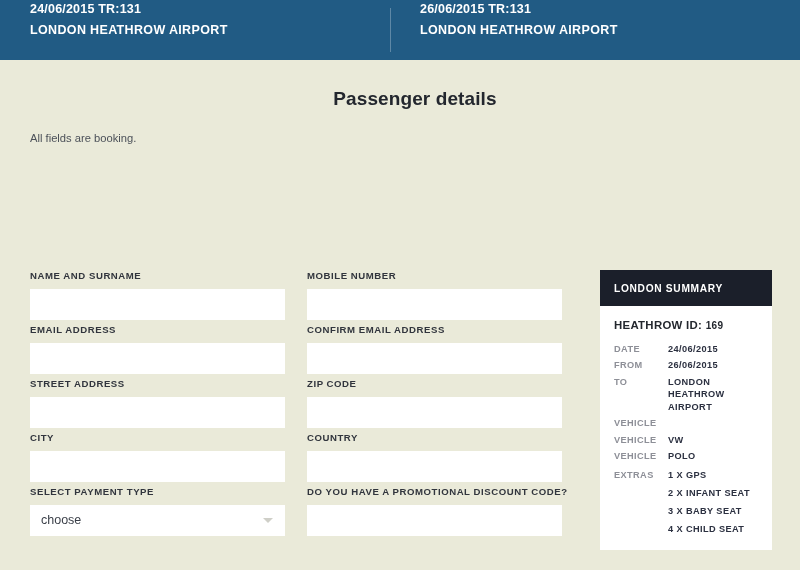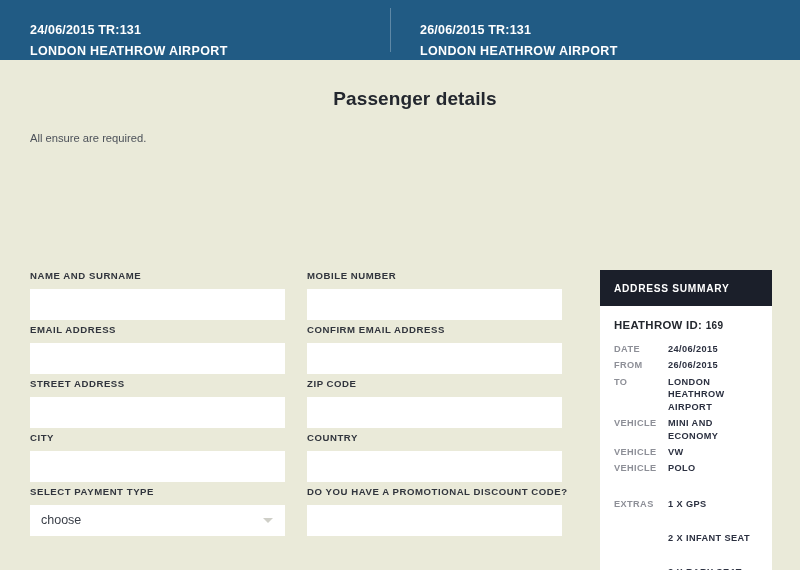--- a/index.html
+++ b/index.html
@@ -16,21 +16,21 @@
     color: #2b2f38;
     -webkit-font-smoothing: antialiased;
   }
 
   
   .topbar {
     position: relative;
     height: 60px;
     background: #215b84;
     display: flex;
-    align-items: flex-end;
+    align-items: flex-start;
     color: #ffffff;
   }
   .topbar-seg {
     padding-left: 30px;
     line-height: 1.45;
   }
   .topbar-seg.first { width: 390px; }
   .topbar-seg.second { width: 410px; }
   .topbar-divider {
     position: absolute;
@@ -193,21 +193,21 @@
   }
   .srow .v {
     color: #2b3040;
     font-weight: 700;
     text-transform: uppercase;
   }
   .extra-line {
     display: flex;
     font-size: 9.2px;
     letter-spacing: 0.4px;
-    margin-top: 24px;
+    margin-top: 8px;
   }
   .extra-line .k { width: 54px; flex: 0 0 54px; }
   .extra-line .v { color: #2b3040; font-weight: 700; text-transform: uppercase; }
 </style>
 </head>
 <body>
 
 <div class="topbar">
   <div class="topbar-seg first">
     <div class="tb-line1">24/06/2015 TR:131</div>
@@ -218,21 +218,21 @@
     <div class="tb-line1">26/06/2015 TR:131</div>
     <div class="tb-line2">LONDON HEATHROW AIRPORT</div>
   </div>
 </div>
 
 <div class="page">
 
   <h1 class="page-title">Passenger details</h1>
 
   <div class="intro">
-    <div>All ensure are required.</div>
+    <div>All fields are booking.</div>
   </div>
 
   <div class="form-area">
 
     <div class="row">
       <div class="field">
         <label class="fl">NAME AND SURNAME</label>
         <input class="fi" type="text" placeholder="" style="">
       </div>
       <div class="field">
@@ -284,21 +284,21 @@
       </div>
       <div class="field">
         <label class="fl">DO YOU HAVE A PROMOTIONAL DISCOUNT CODE?</label>
         <input class="fi" type="text" placeholder="" style="">
       </div>
     </div>
 
   </div>
 
   <div class="summary">
-    <div class="summary-head">ADDRESS SUMMARY</div>
+    <div class="summary-head">LONDON SUMMARY</div>
 
     <div class="summary-body">
       <div class="dep-id">
         <span>HEATHROW ID:</span>
         <span class="num">169</span>
       </div>
 
       <div class="srow">
         <span class="k">DATE</span>
         <span class="v">24/06/2015</span>
@@ -306,21 +306,20 @@
       <div class="srow">
         <span class="k">FROM</span>
         <span class="v">26/06/2015</span>
       </div>
       <div class="srow">
         <span class="k">TO</span>
         <span class="v">LONDON HEATHROW AIRPORT</span>
       </div>
       <div class="srow">
         <span class="k">VEHICLE</span>
-        <span class="v">MINI AND ECONOMY</span>
       </div>
       <div class="srow">
         <span class="k">VEHICLE</span>
         <span class="v">VW</span>
       </div>
       <div class="srow extras-first">
         <span class="k">VEHICLE</span>
         <span class="v">POLO</span>
       </div>
 

